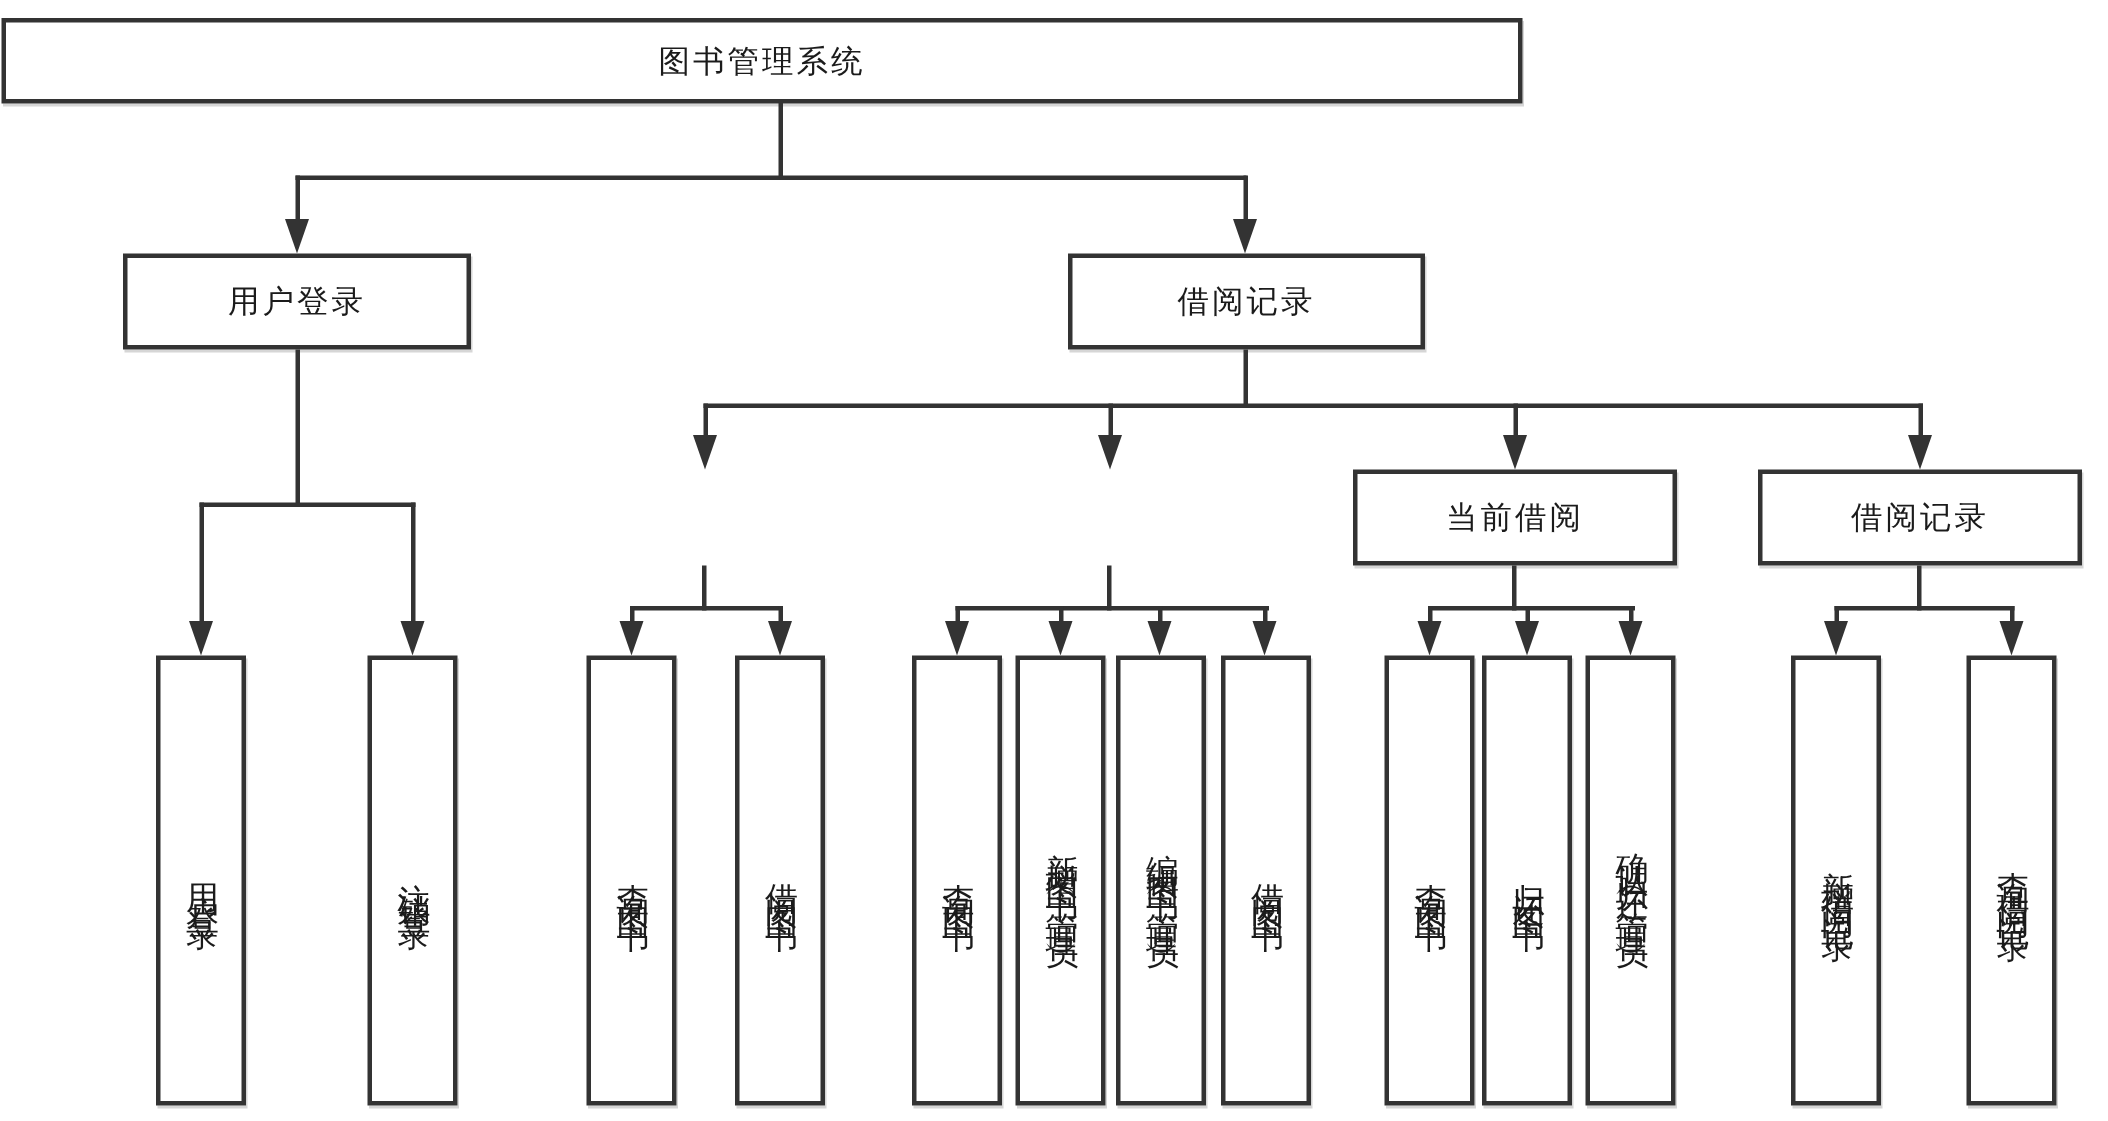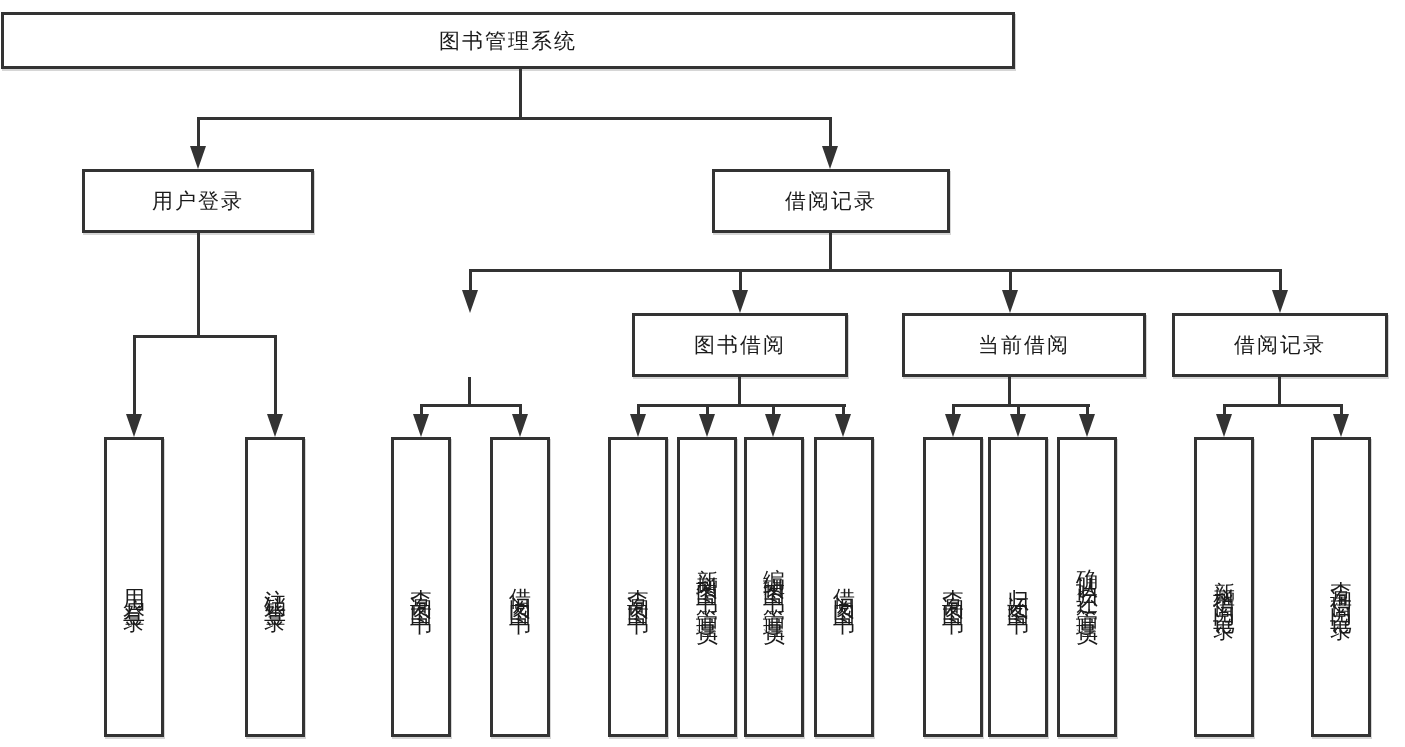--- a/index.html
+++ b/index.html
@@ -73,22 +73,21 @@
   <div class="hline" style="left:469px;top:269px;width:813px"></div>
   <div class="vline" style="left:469px;top:269px;height:26px"></div>
   <div class="arrow" style="left:462px;top:290px"></div>
   <div class="vline" style="left:739px;top:269px;height:26px"></div>
   <div class="arrow" style="left:732px;top:290px"></div>
   <div class="vline" style="left:1009px;top:269px;height:26px"></div>
   <div class="arrow" style="left:1002px;top:290px"></div>
   <div class="vline" style="left:1279px;top:269px;height:26px"></div>
   <div class="arrow" style="left:1272px;top:290px"></div>
 
-  <div class="node" style="left:632px;top:313px;width:216px;height:64px">图书借阅</div>
-  <div class="node" style="left:902px;top:313px;width:244px;height:64px">当前借阅</div>
+  <div class="node" style="left:902px;top:313px;width:216px;height:64px">当前借阅</div>
   <div class="node" style="left:1172px;top:313px;width:216px;height:64px">借阅记录</div>
 
   <div class="vline" style="left:468px;top:377px;height:30px"></div>
   <div class="hline" style="left:420px;top:404px;width:102px"></div>
   <div class="vline" style="left:420px;top:404px;height:13px"></div>
   <div class="arrow" style="left:413px;top:414px"></div>
   <div class="vline" style="left:519px;top:404px;height:13px"></div>
   <div class="arrow" style="left:512px;top:414px"></div>
 
   <div class="vline" style="left:738px;top:377px;height:30px"></div>

